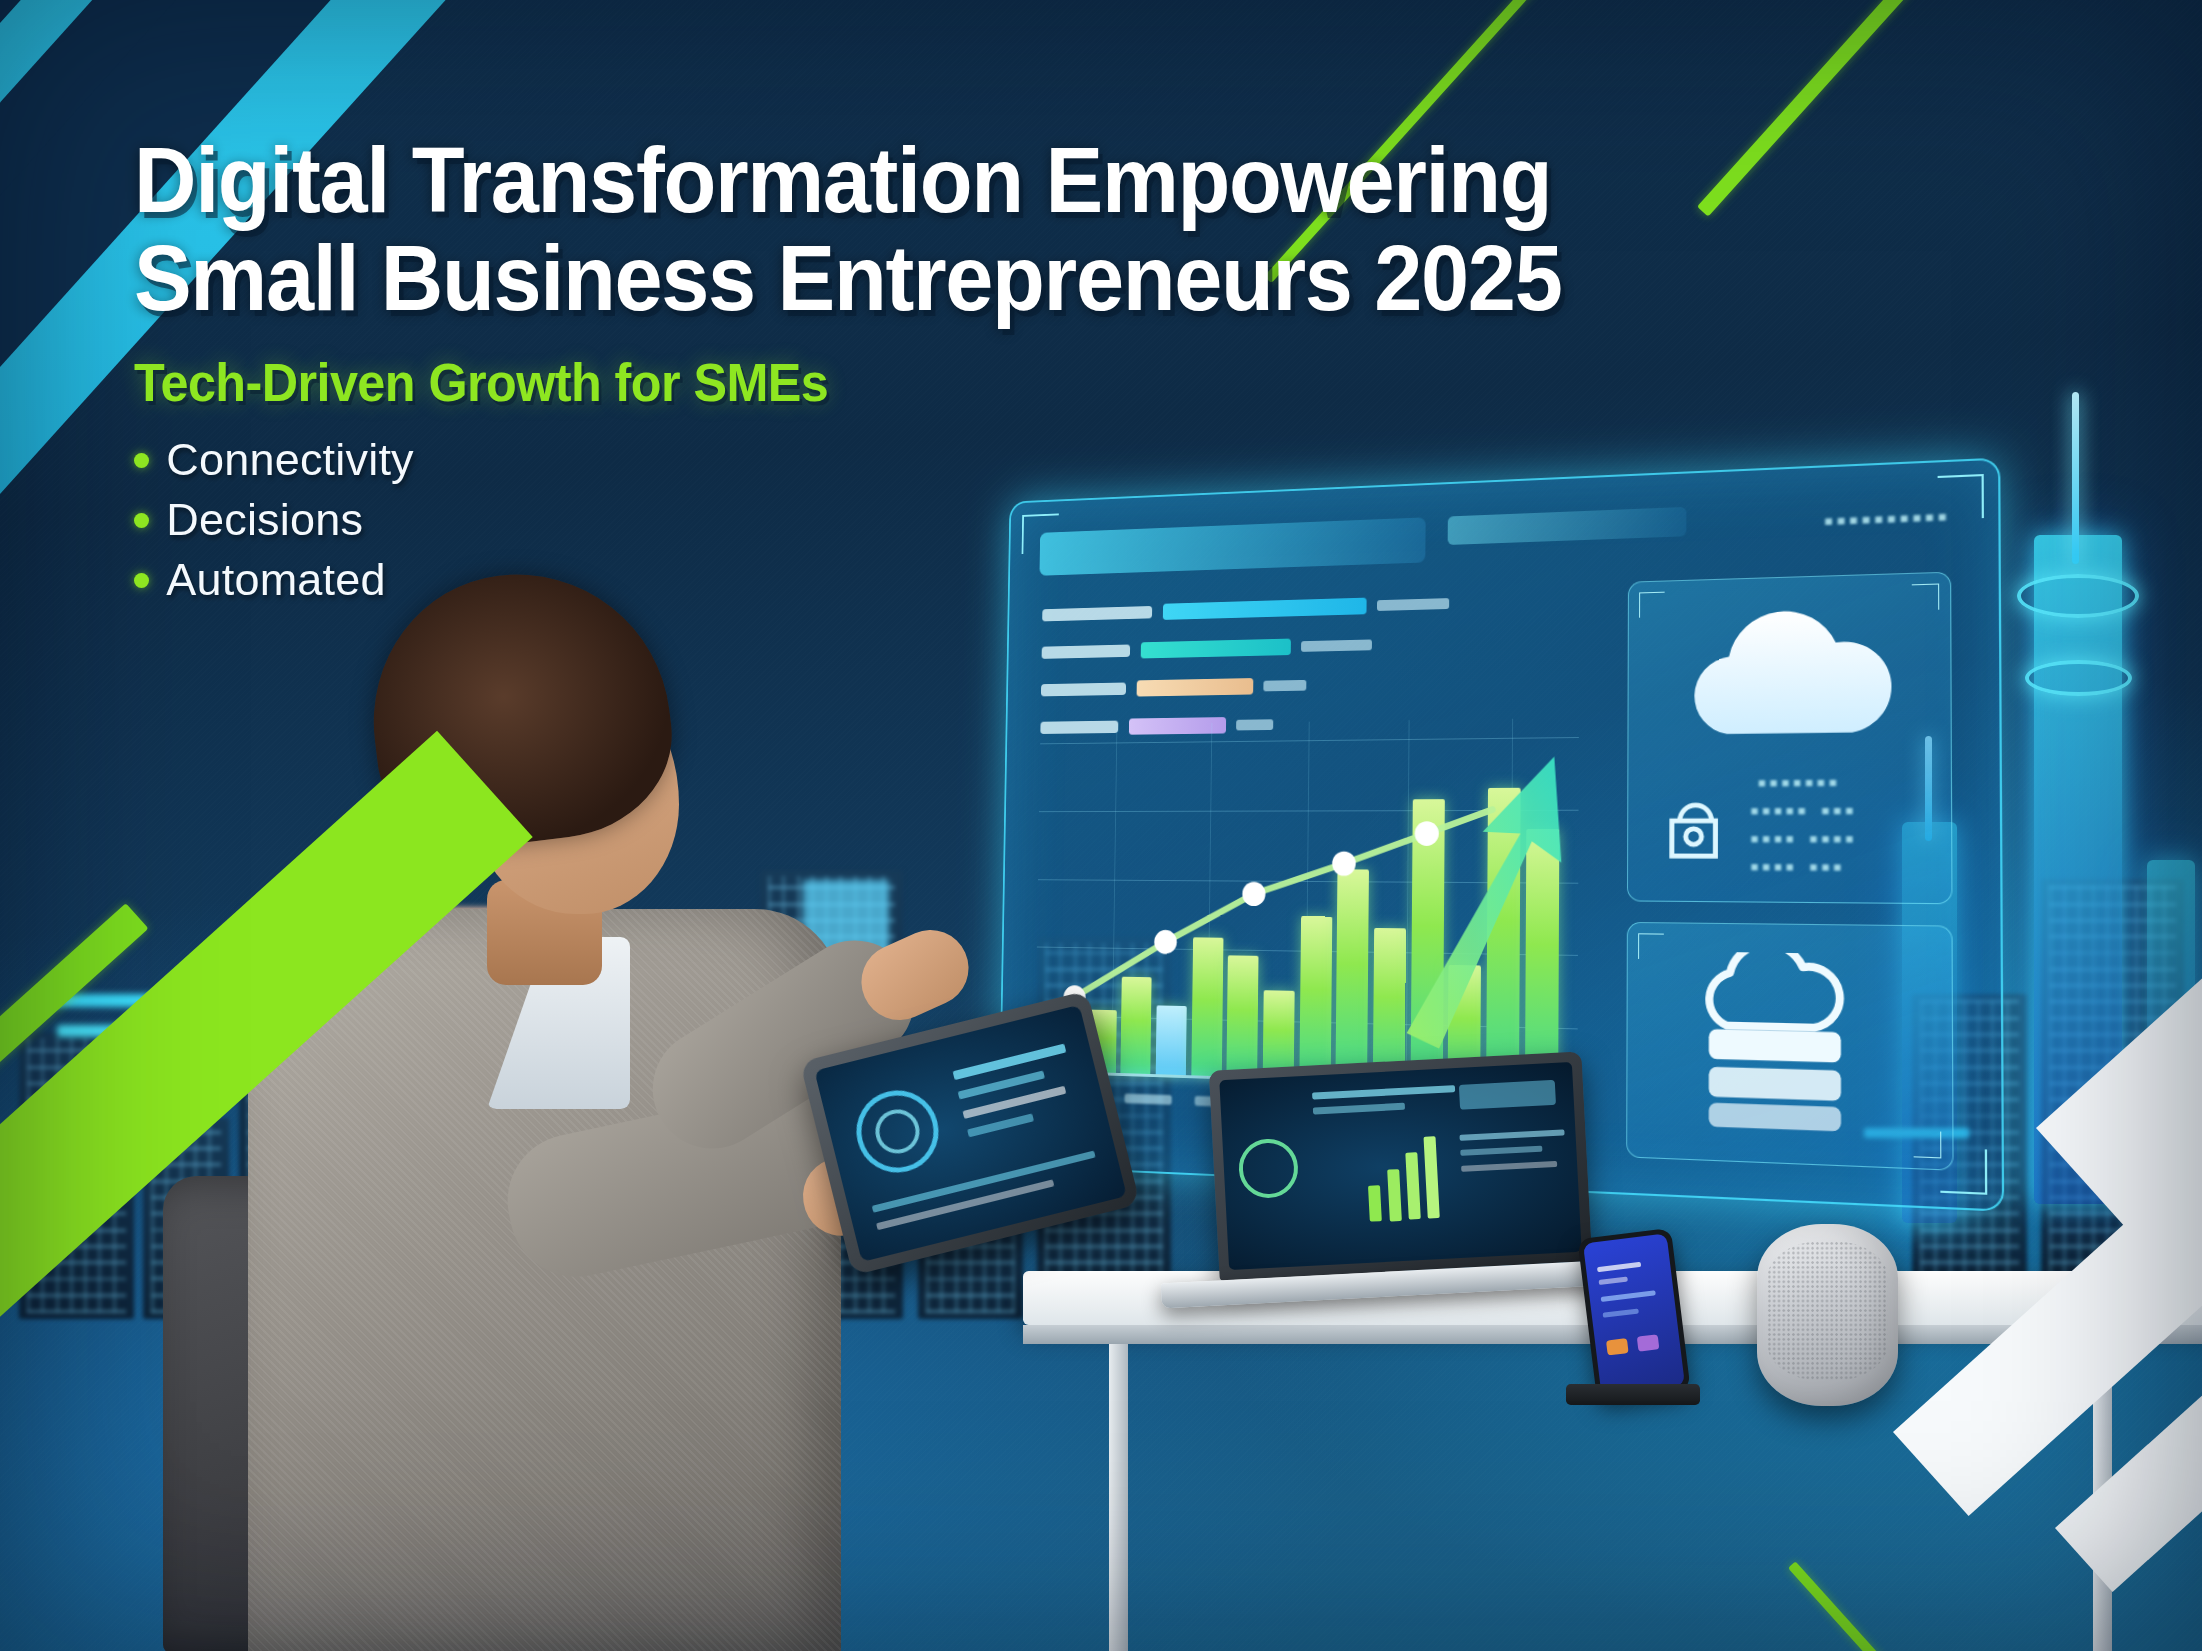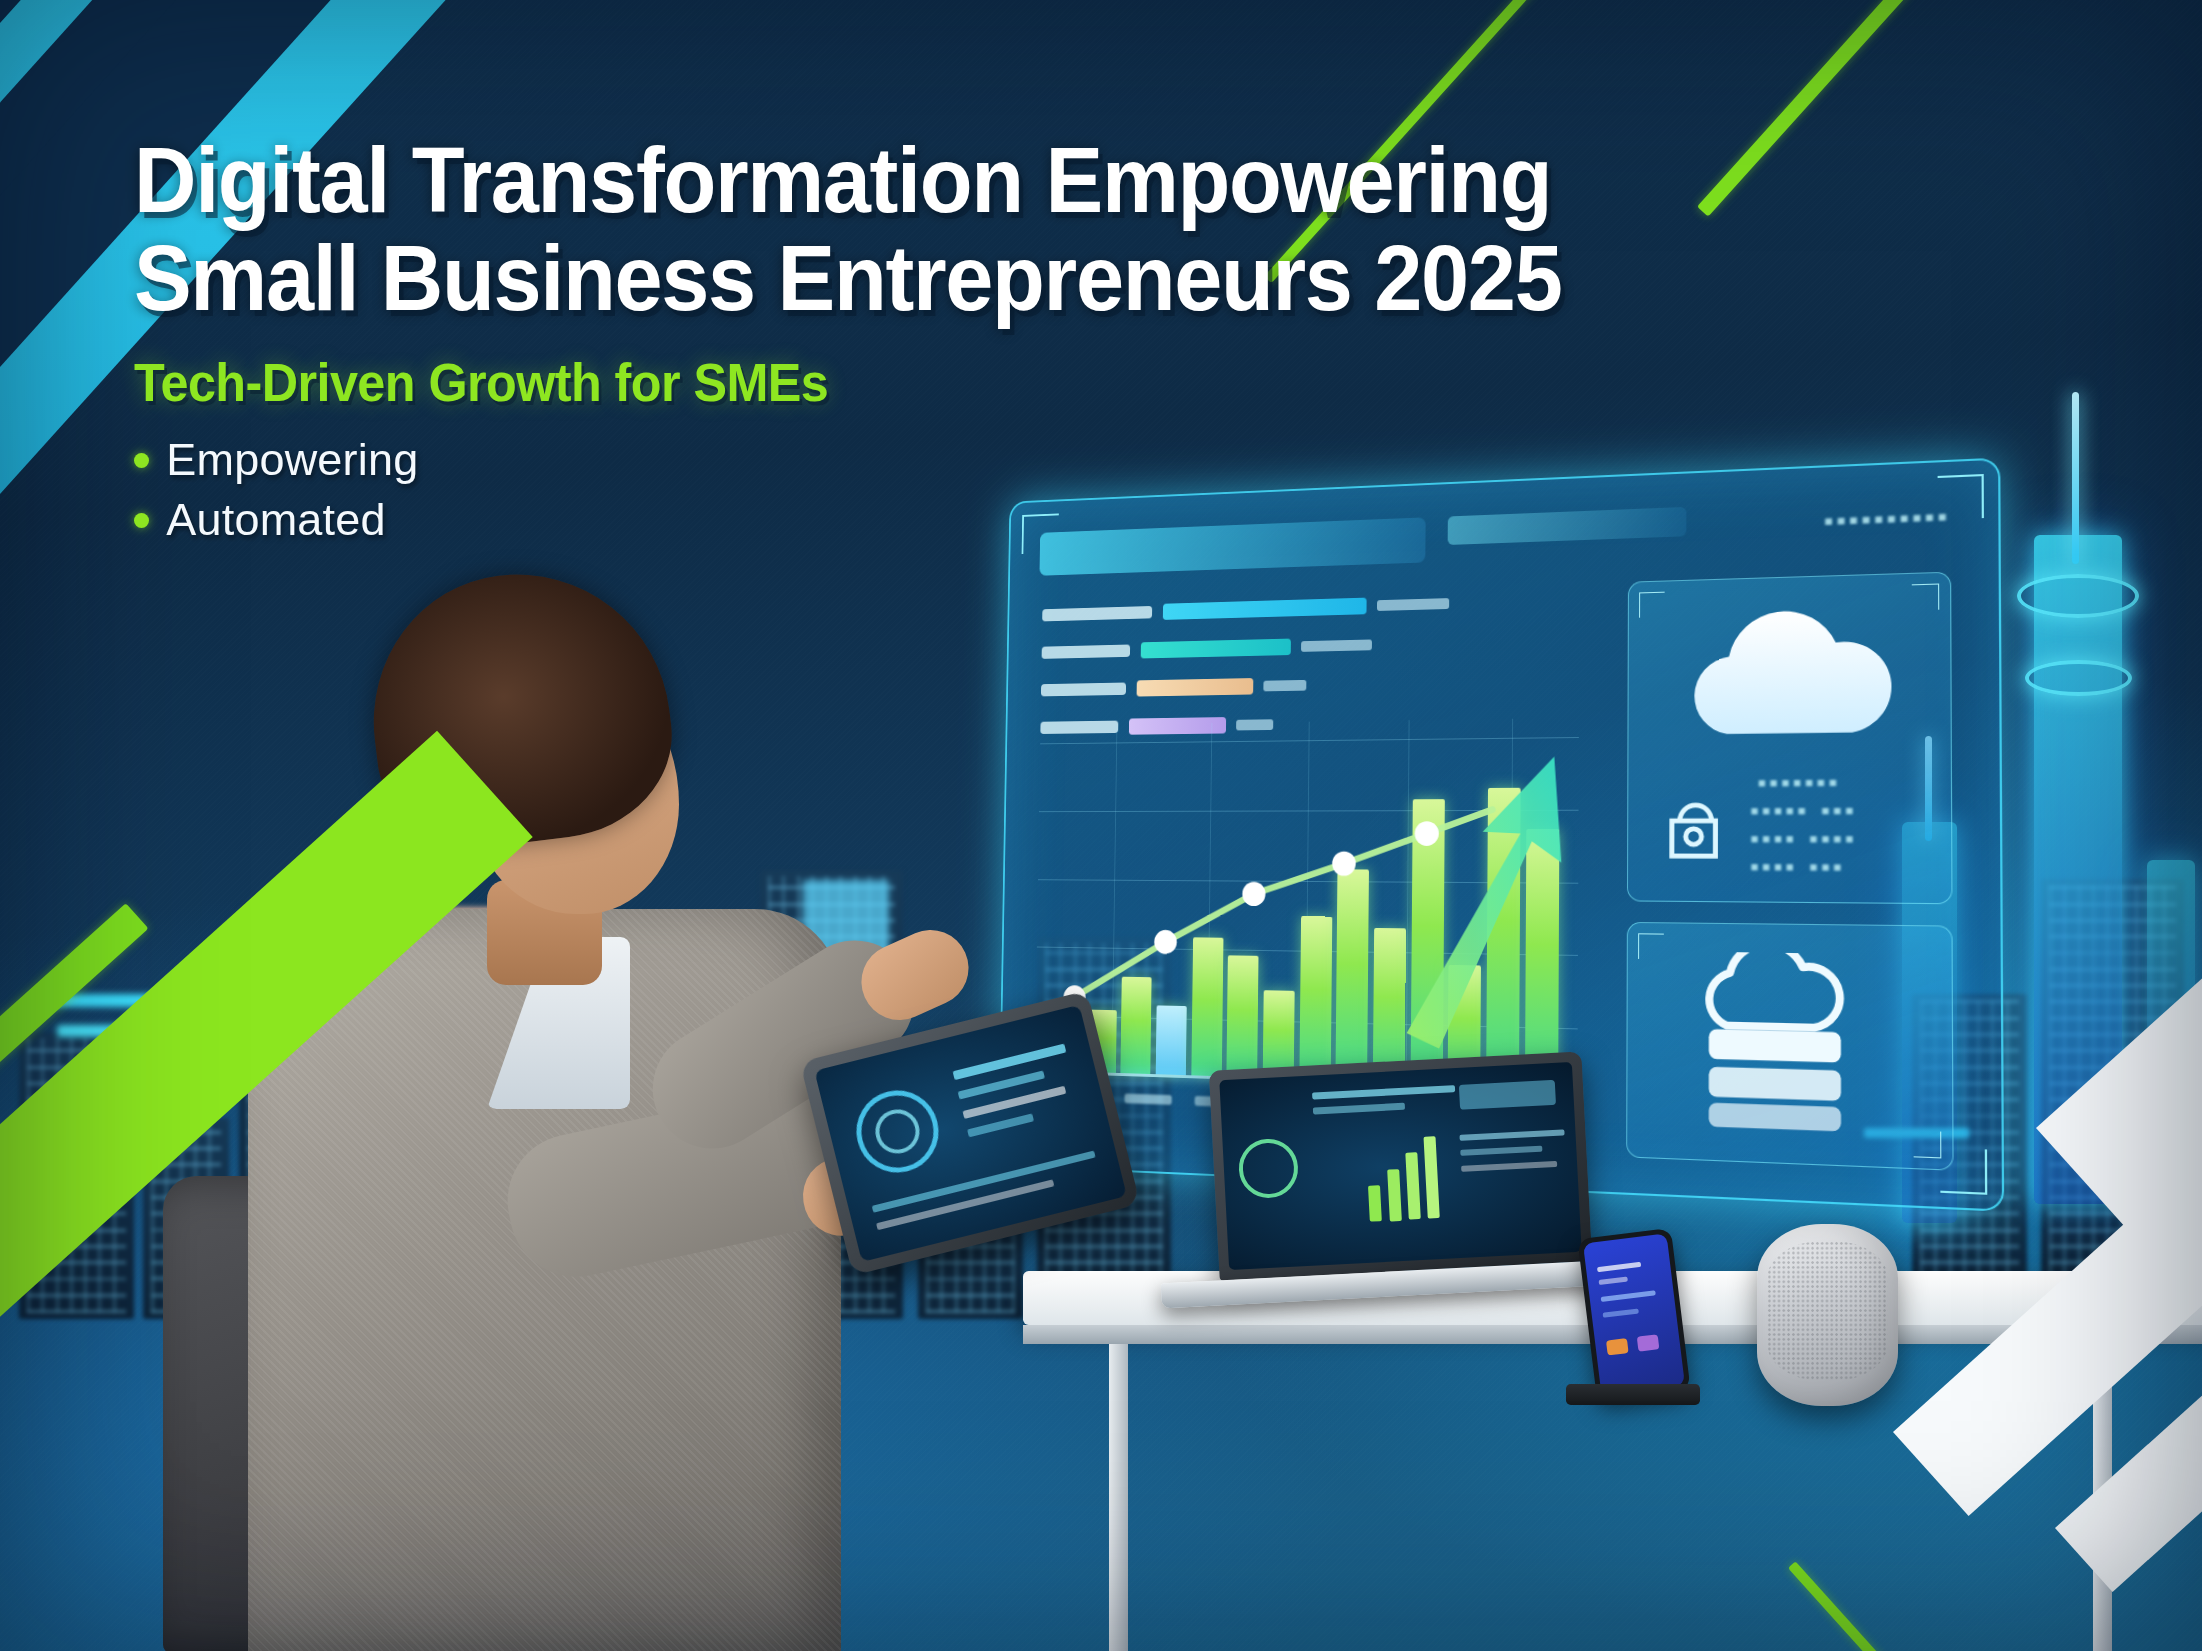--- a/index.html
+++ b/index.html
@@ -427,21 +427,25 @@
 
   <div class="copy">
     <div class="headline">
       <span class="l1">Digital Transformation Empowering</span>
       <span class="l2">Small Business Entrepreneurs 2025</span>
     </div>
     <div class="subtitle">Tech-Driven Growth for SMEs</div>
     <ul class="bullets" id="bullet-list">
         <li>
           <span class="dot"></span>
-          <span class="btxt">Empowering</span>
+          <span class="btxt">Connectivity</span>
+        </li>
+        <li>
+          <span class="dot"></span>
+          <span class="btxt">Decisions</span>
         </li>
         <li>
           <span class="dot"></span>
           <span class="btxt">Automated</span>
         </li>
       </ul>
   </div>
 
 </div>
 

